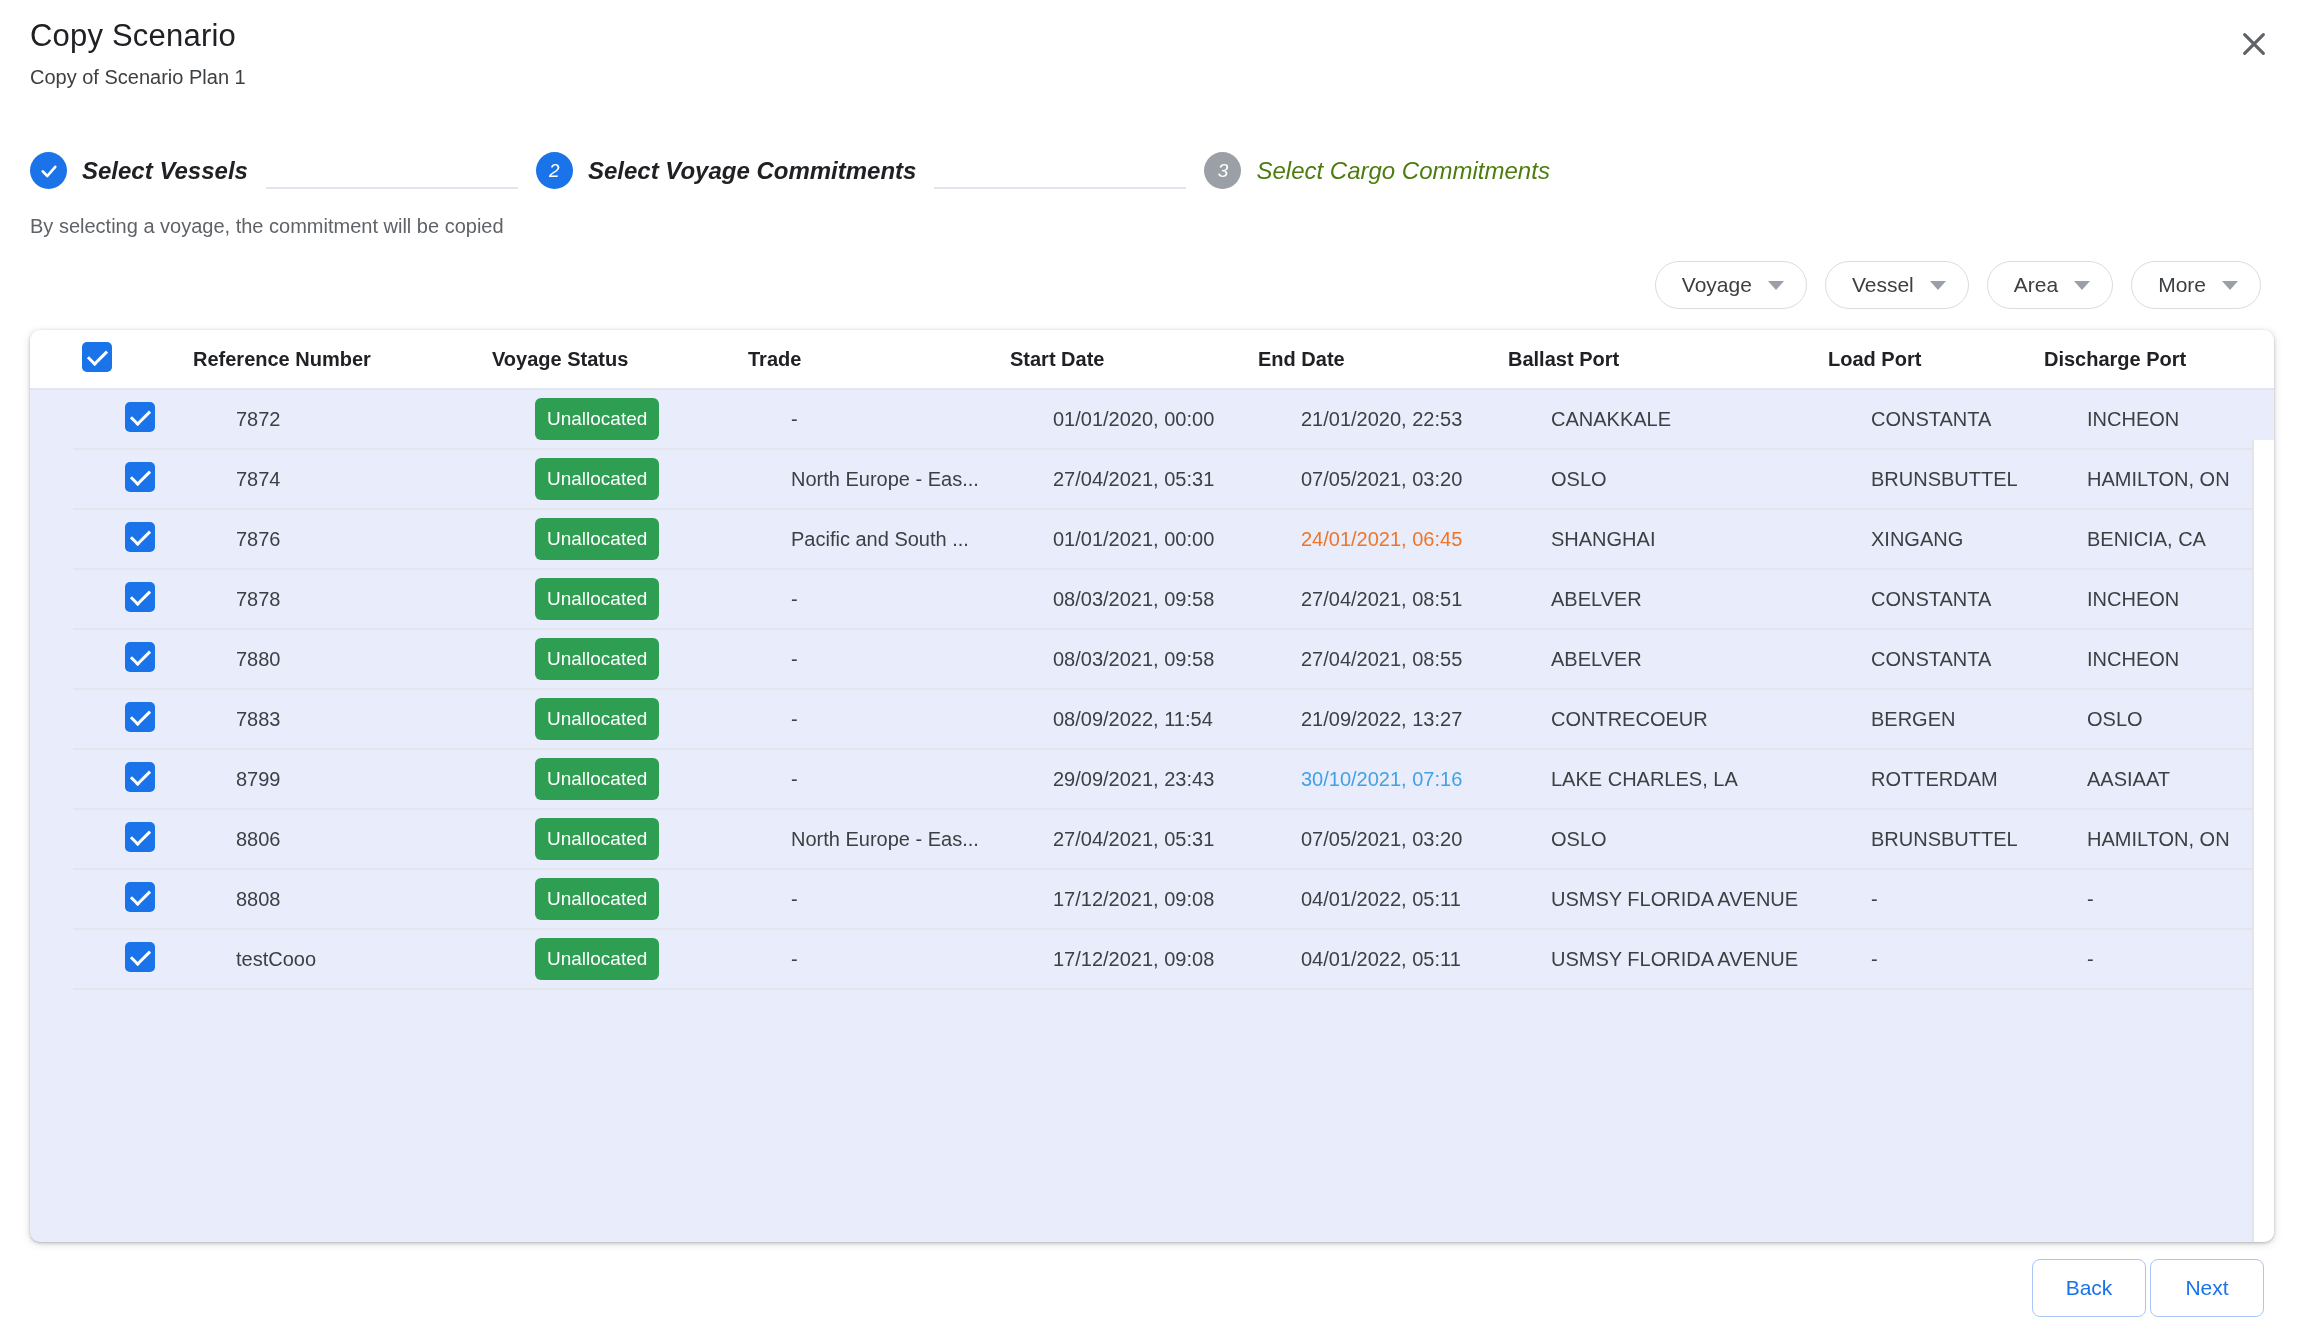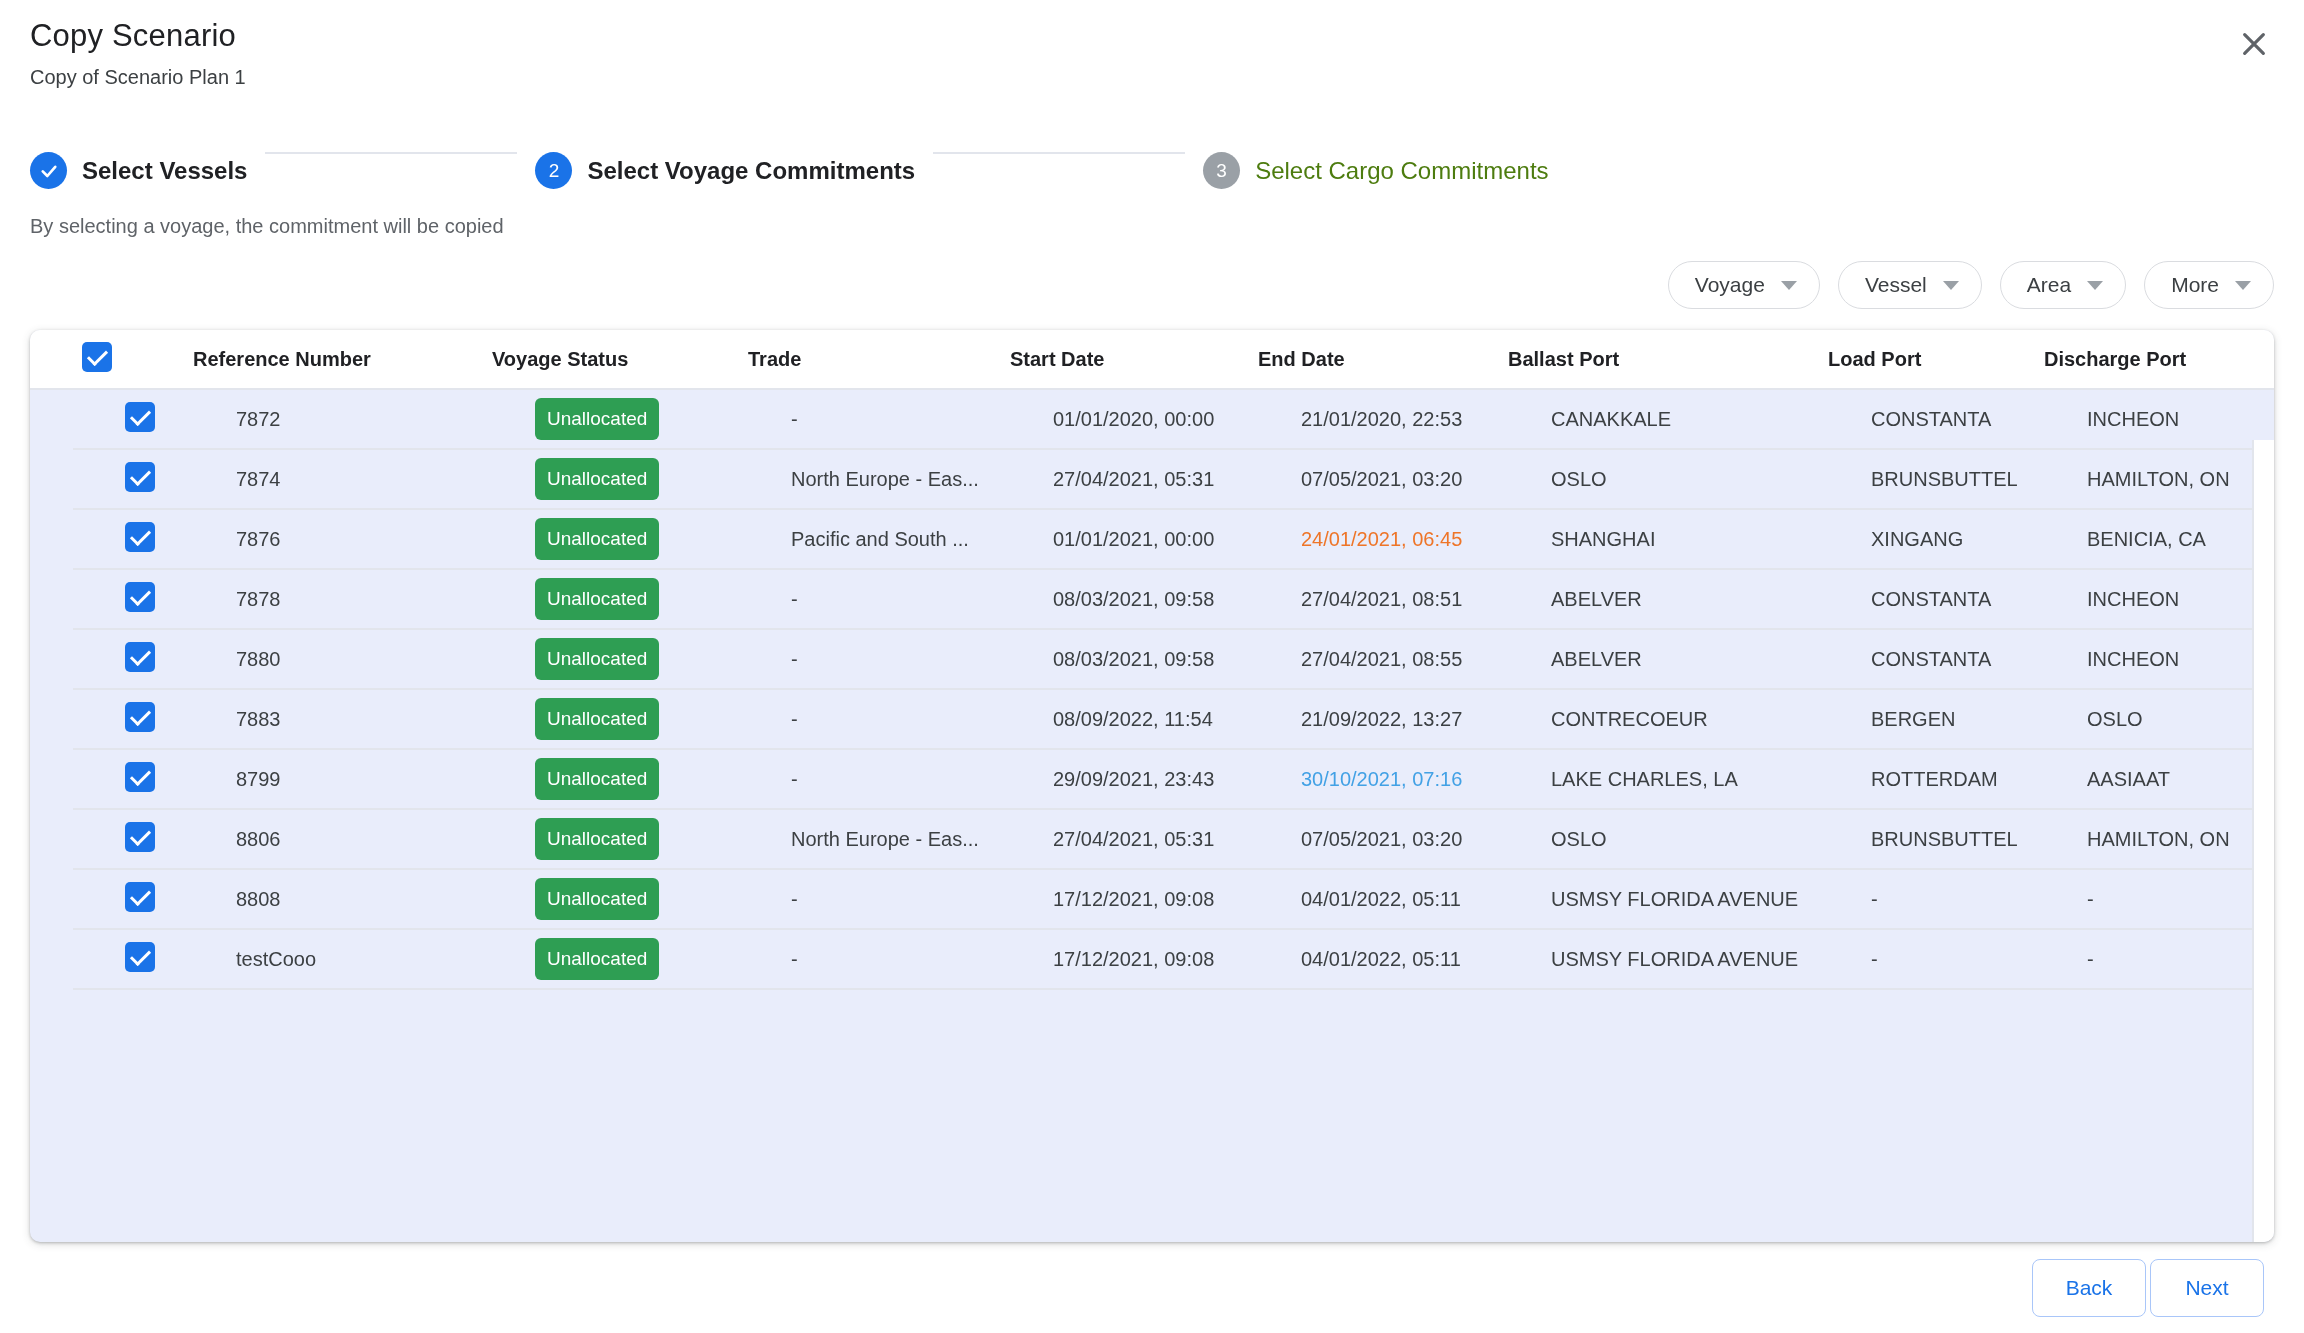--- a/index.html
+++ b/index.html
@@ -11,34 +11,34 @@
   }
   
   .dlg-header{position:absolute;left:30px;top:18px;}
   .dlg-title{font-size:31px;font-weight:500;color:#202124;letter-spacing:.2px;}
   .dlg-subtitle{font-size:20px;color:#3c4043;margin-top:12px;}
   .close-btn{
     position:absolute;right:32px;top:26px;width:36px;height:36px;
     display:flex;align-items:center;justify-content:center;cursor:pointer;
   }
   
-  .stepper{position:absolute;left:30px;top:152px;display:flex;align-items:flex-start;}
+  .stepper{position:absolute;left:30px;top:152px;display:flex;align-items:flex-end;font-style:italic;}
   .step{display:flex;align-items:center;}
   .step-circle{
     width:37px;height:37px;border-radius:50%;flex:0 0 auto;
     display:flex;align-items:center;justify-content:center;
     background:var(--accent,#1a73e8);color:#fff;font-size:19px;
   }
   .step.upcoming .step-circle{background:var(--step-inactive,#9aa0a6);}
   .step-label{margin-left:15px;font-size:24px;font-weight:700;color:#202124;white-space:nowrap;}
   .step.upcoming .step-label{font-weight:500;color:#4d7c0f;}
   .step-connector{width:252px;height:2px;background:var(--separator,#dfe1e5);margin:0 18px;}
   .hint{position:absolute;left:30px;top:215px;font-size:20px;color:#5f6368;}
   
-  .filters{position:absolute;right:30px;top:261px;display:flex;gap:18px;}
+  .filters{position:absolute;right:43px;top:261px;display:flex;gap:18px;}
   .pill{
     height:46px;border:1.5px solid var(--pill-border,#dadce0);border-radius:24px;
     background:#fff;display:flex;align-items:center;gap:16px;
     padding:0 22px 0 26px;cursor:pointer;
   }
   .pill-label{font-size:21px;color:#3c4043;font-weight:500;}
   .caret{
     width:0;height:0;border-left:8px solid transparent;border-right:8px solid transparent;
     border-top:9px solid #9aa0a6;
   }

